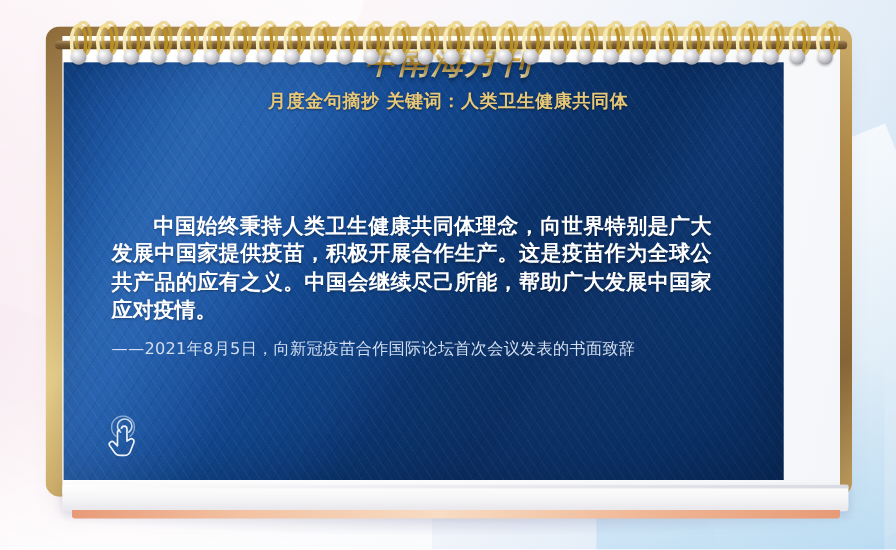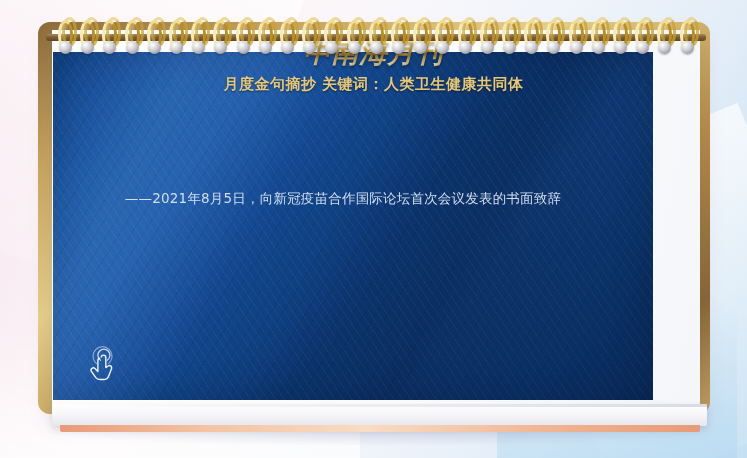--- a/index.html
+++ b/index.html
@@ -267,21 +267,21 @@
     text-align: justify;
     text-indent: 2em;
     text-shadow: 0 1px 2px rgba(0,0,0,.35);
   }
   #quote-source {
     margin-top: 10px;
     font-family: "DejaVu Sans", sans-serif;
     font-size: 13.5px;
     line-height: 1.5;
     color: #d3dff0;
-    text-align: center;
+    text-align: left;
     letter-spacing: .2px;
   }
 
   
   #tap-icon {
     position: absolute;
     left: 88px;
     top: 346px;
     width: 34px;
     height: 38px;
@@ -507,20 +507,21 @@
         <div class="dot"></div>
       </div>
     </div>
 
   <div id="header-block">
     <div id="main-title">中南海月刊</div>
     <div id="sub-title">月度金句摘抄  关键词：人类卫生健康共同体</div>
   </div>
 
   <div id="quote-block">
+    <div id="quote-text">中国始终秉持人类卫生健康共同体理念，向世界特别是广大发展中国家提供疫苗，积极开展合作生产。这是疫苗作为全球公共产品的应有之义。中国会继续尽己所能，帮助广大发展中国家应对疫情。</div>
     <div id="quote-source">——2021年8月5日，向新冠疫苗合作国际论坛首次会议发表的书面致辞</div>
   </div>
 
   <svg id="tap-icon" viewBox="0 0 34 38" fill="none">
     <path d="M12.5 14.2c-1.6-1.1-2.6-2.9-2.6-5 0-3.3 2.7-6 6-6s6 2.7 6 6c0 2.1-1 3.9-2.6 5" stroke="#ffffff" stroke-width="1.3" stroke-linecap="round" fill="none" opacity=".85"></path>
     <path d="M8.6 17.6C6.4 15.8 5 13.1 5 10.1 5 4.9 9.3.7 14.5.7S24 4.9 24 10.1c0 3-1.4 5.7-3.6 7.5" stroke="#ffffff" stroke-width="1.2" stroke-linecap="round" fill="none" opacity=".5"></path>
     <path d="M13.2 11.4c0-1.3 1-2.3 2.3-2.3s2.3 1 2.3 2.3v10.2l2.3-1.6c1-.7 2.4-.5 3.1.5.5.7.6 1.5.3 2.3l-2.9 7.4c-.8 2-2.7 3.3-4.9 3.3h-3.8c-1.7 0-3.3-.8-4.3-2.2l-4.1-5.8c-.7-1-.5-2.4.5-3.1.9-.7 2.2-.6 3 .2l2.9 2.9V14.6c0-1.3 1-2.3 2.3-2.3" stroke="#ffffff" stroke-width="1.4" stroke-linejoin="round" fill="none"></path>
   </svg>
 
   <div id="base-plate"></div>

